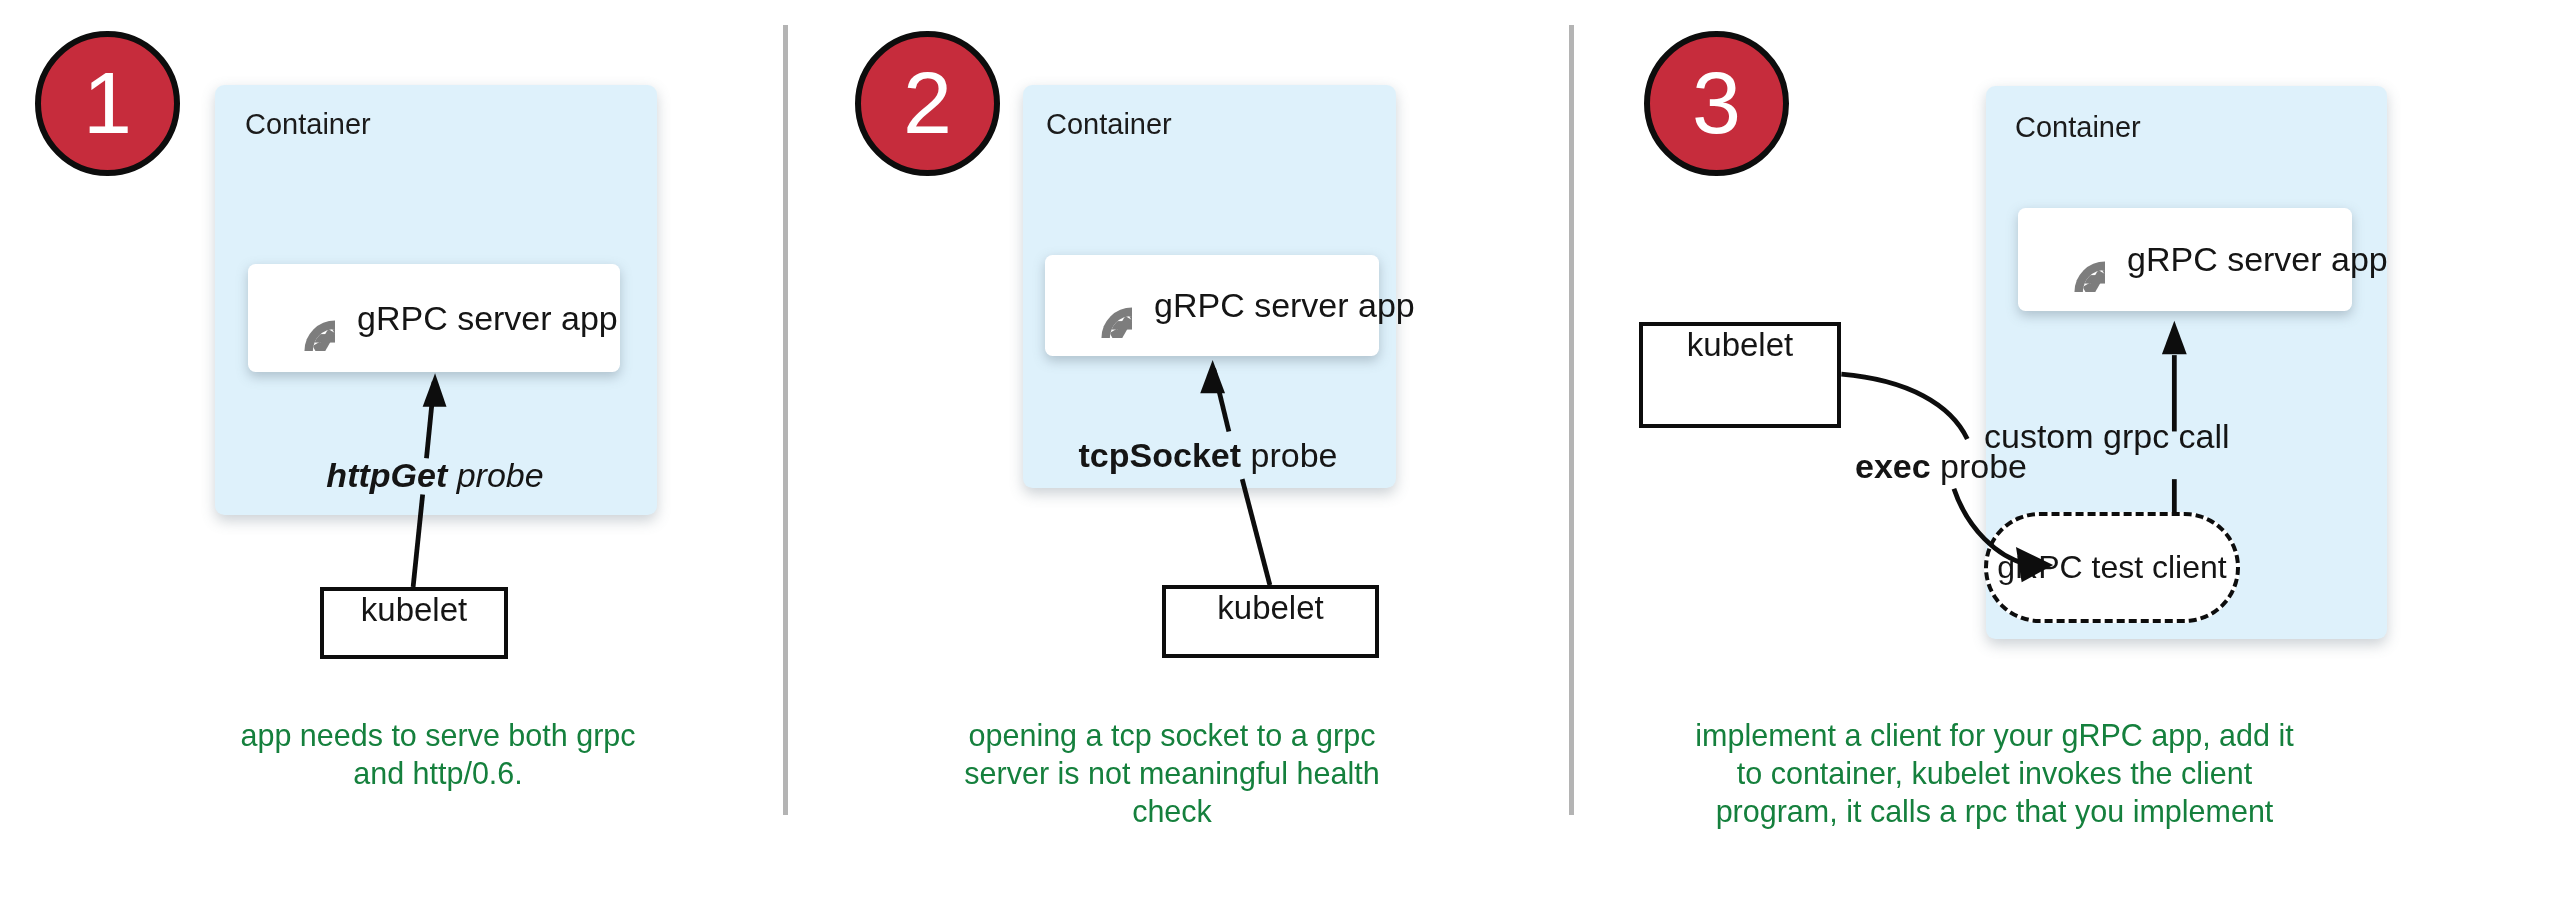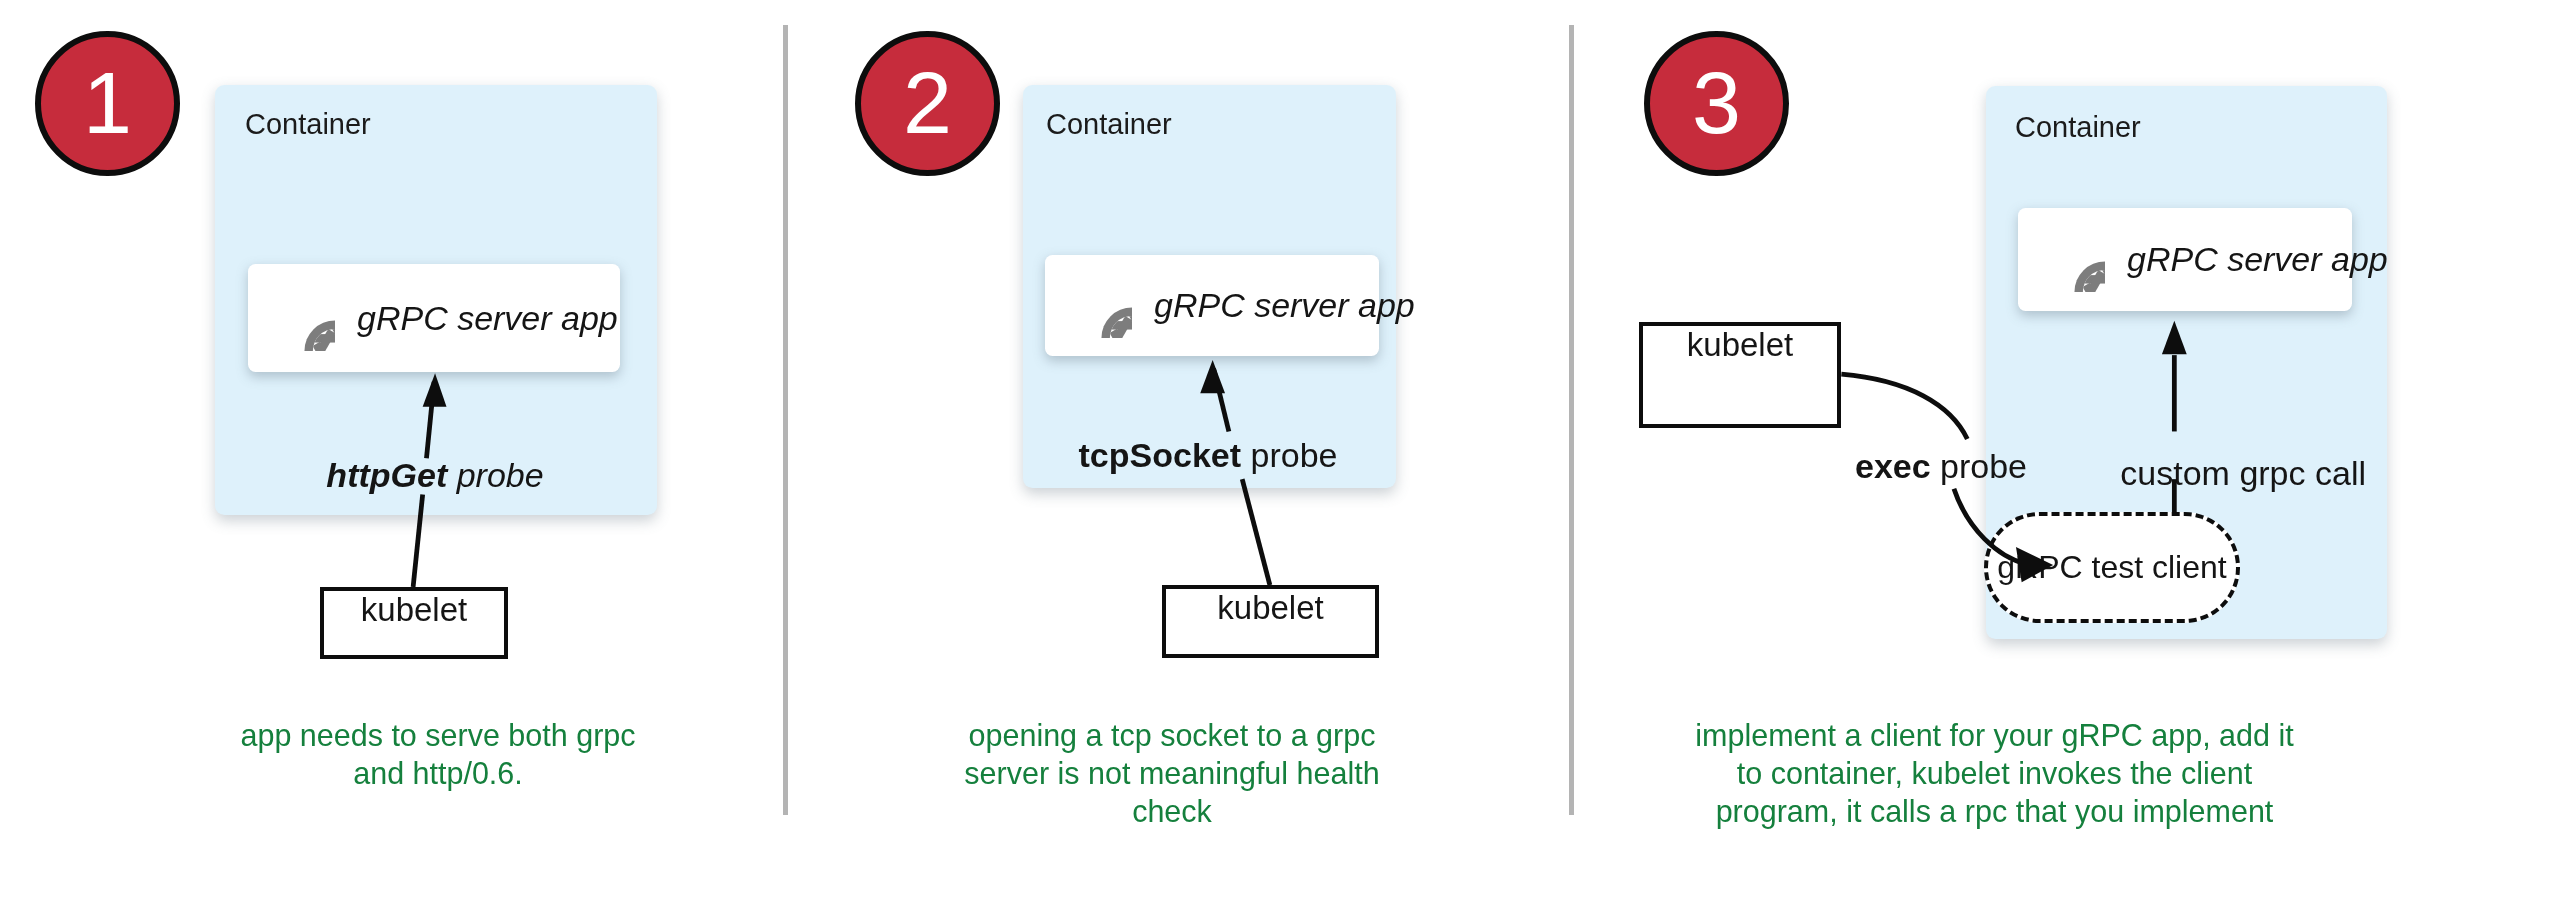--- a/index.html
+++ b/index.html
@@ -51,21 +51,21 @@
   #container-label-1{left:245px;top:108px;}
   #container-label-2{left:1046px;top:108px;}
   #container-label-3{left:2015px;top:111px;}
 
   
   .app-box{
     background:#ffffff;
     border-radius:7.6px;
     box-shadow:0 4.8px 11.4px rgba(90,105,120,0.35);
     display:flex;align-items:center;
-    padding-left:22px;gap:22px;font-style:italic;
+    padding-left:22px;gap:22px;
   }
   #app-box-1{left:248px;top:264px;width:372px;height:108px;}
   #app-box-2{left:1045px;top:255px;width:334px;height:101px;}
   #app-box-3{left:2018px;top:208px;width:334px;height:103px;}
   .app-label{font-size:34px;white-space:nowrap;}
   .app-icon{width:65px;height:65px;color:var(--icon-gray);flex:0 0 auto;}
 
   
   .kubelet-box{
     background:#ffffff;
@@ -78,21 +78,21 @@
   #kubelet-3{left:1639px;top:322px;width:202px;height:106px;}
 
   
   .probe-label{
     font-size:34px;white-space:nowrap;text-align:center;
   }
   .probe-label b{font-weight:700;}
   #probe-label-1{left:292px;top:456px;width:286px;font-style:italic;}
   #probe-label-2{left:1065px;top:436px;width:286px;}
   #probe-label-3{left:1798px;top:447px;width:286px;}
-  #custom-call-label{left:1984px;top:454px;width:382px;font-size:34px;text-align:right;white-space:nowrap;}
+  #custom-call-label{left:1984px;top:417px;width:382px;font-size:34px;text-align:left;white-space:nowrap;}
 
   
   #test-client{
     left:1984px;top:512px;width:256px;height:111px;
     background:#ffffff;
     border:4.8px dashed #0d0d0d;
     border-radius:57px;
     display:flex;align-items:center;justify-content:center;
     font-size:32px;white-space:nowrap;
   }

